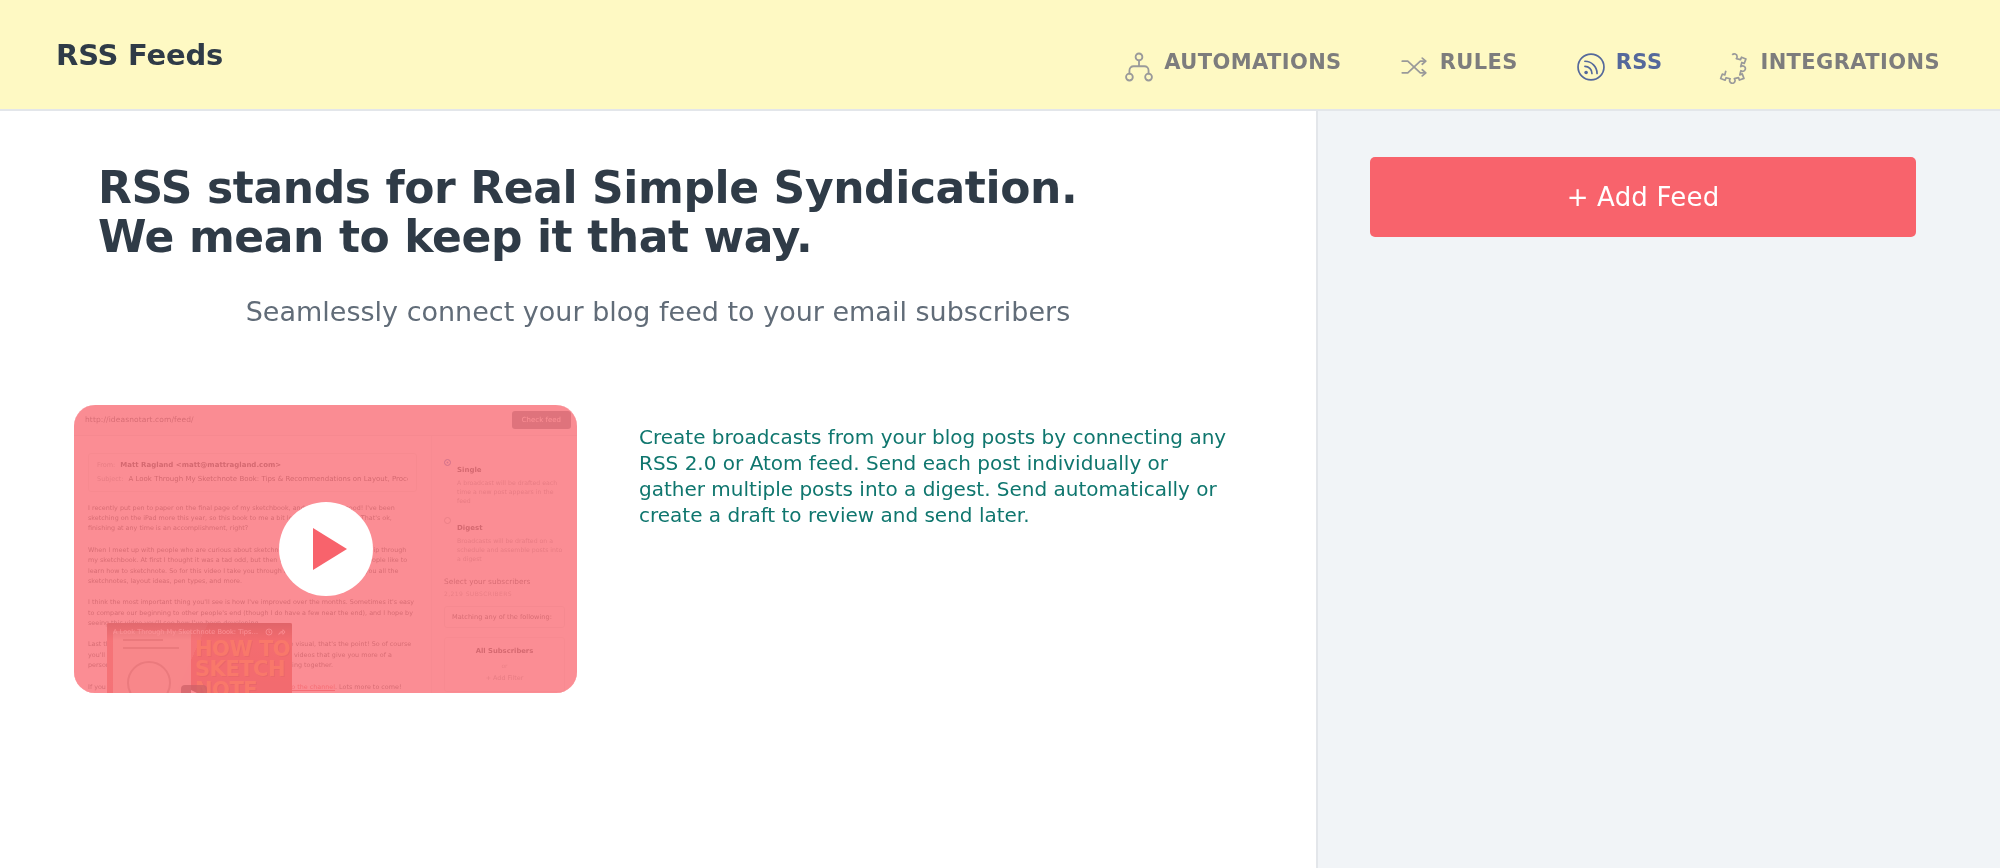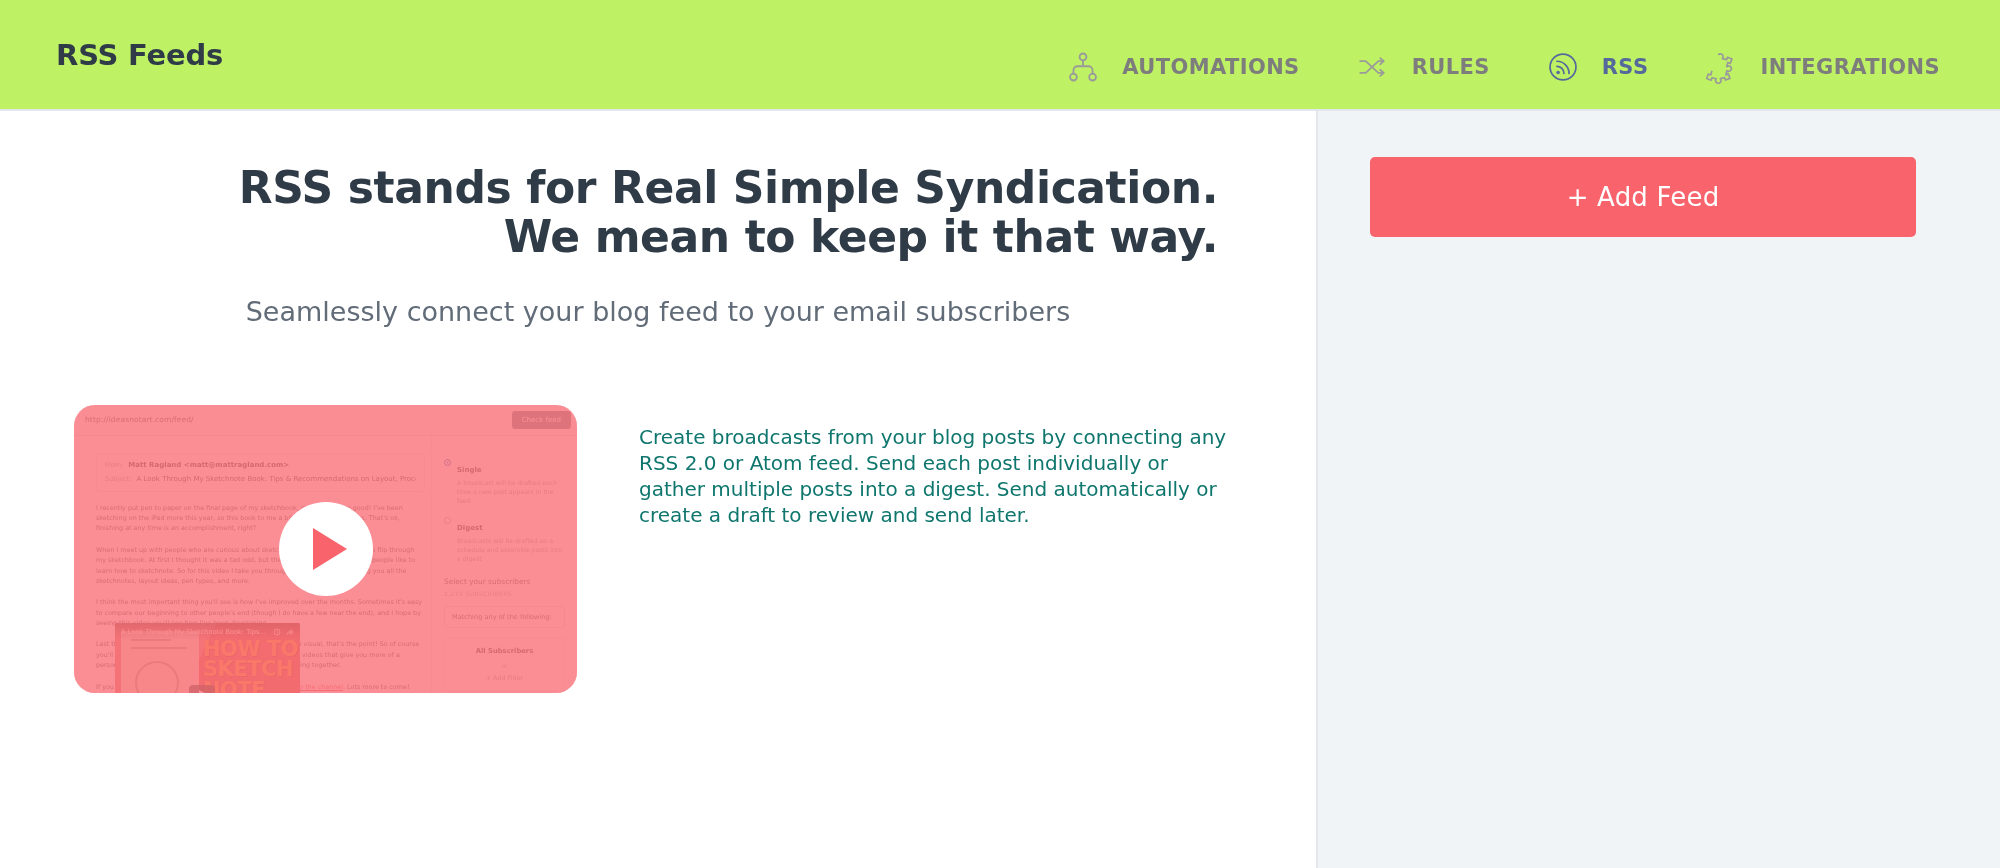--- a/index.html
+++ b/index.html
@@ -22,21 +22,21 @@
     height: 868px;
     display: flex;
     flex-direction: column;
     position: relative;
   }
 
   
   .header {
     height: 111px;
     min-height: 111px;
-    background: #bef264;
+    background: #fef9c3;
     border-bottom: 2px solid #e3e6ea;
     display: flex;
     align-items: center;
     padding: 0 60px 0 56px;
     position: relative;
     z-index: 5;
   }
 
   .page-title {
     font-size: 29px;
@@ -48,22 +48,22 @@
 
   .nav {
     margin-left: auto;
     display: flex;
     align-items: center;
     gap: 56px;
   }
 
   .nav-item {
     display: flex;
-    align-items: center;
-    gap: 22px;
+    align-items: flex-start;
+    gap: 8px;
     cursor: pointer;
     text-decoration: none;
     margin-top: 24px;
   }
 
   .nav-label {
     font-size: 21px;
     font-weight: 700;
     letter-spacing: 0.4px;
     color: #7d7d7d;
@@ -96,21 +96,21 @@
     background: #ffffff;
     padding: 52px 60px 0 60px;
     overflow: hidden;
   }
 
   .hero-title {
     font-size: 44px;
     line-height: 1.12;
     font-weight: 700;
     color: #2f3b47;
-    text-align: right;
+    text-align: left;
     letter-spacing: -0.4px;
     max-width: 1120px;
     margin: 0 auto;
   }
 
   .hero-sub {
     margin-top: 32px;
     font-size: 27px;
     line-height: 1.3;
     color: #616c78;
@@ -166,21 +166,21 @@
     background: #6d7b88;
     color: #fff;
     font-size: 7px;
     padding: 5px 10px;
     border-radius: 3px;
     white-space: nowrap;
   }
 
   .shot-main {
     position: absolute;
-    top: 31px; left: 8px; bottom: 0;
+    top: 31px; left: 0; bottom: 0;
     width: 357px;
     padding: 17px 14px 0 14px;
   }
   .shot-fieldbox {
     border: 1px solid #e5e8eb;
     border-radius: 3px;
     padding: 7px 8px 8px 8px;
   }
   .shot-fieldrow {
     display: flex;

